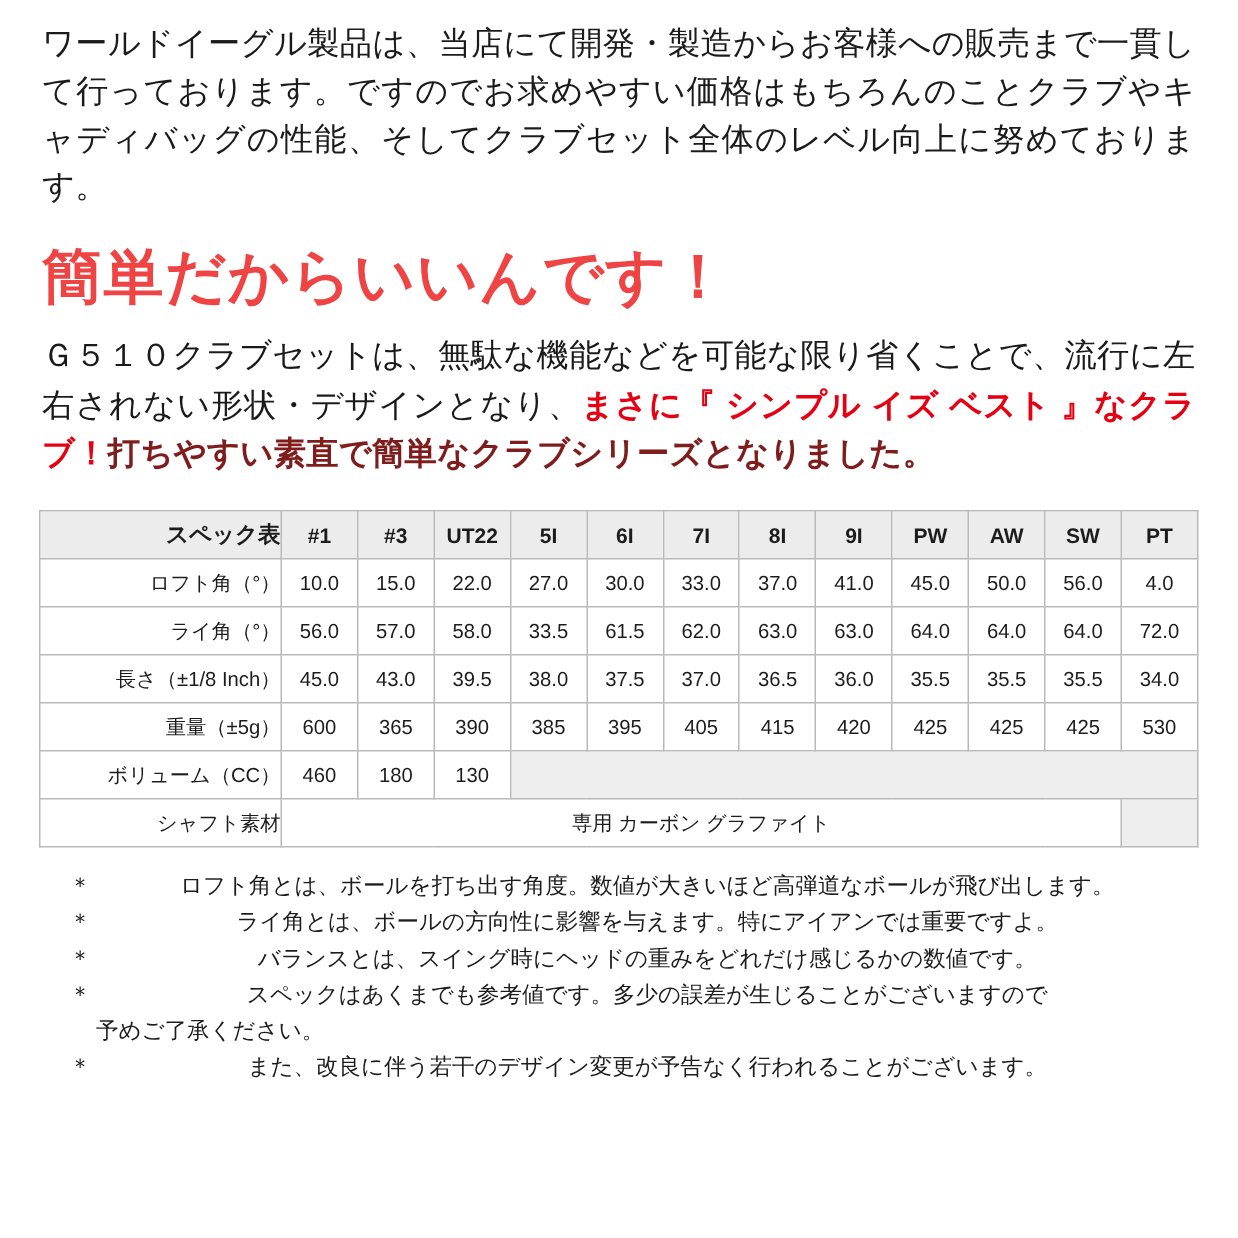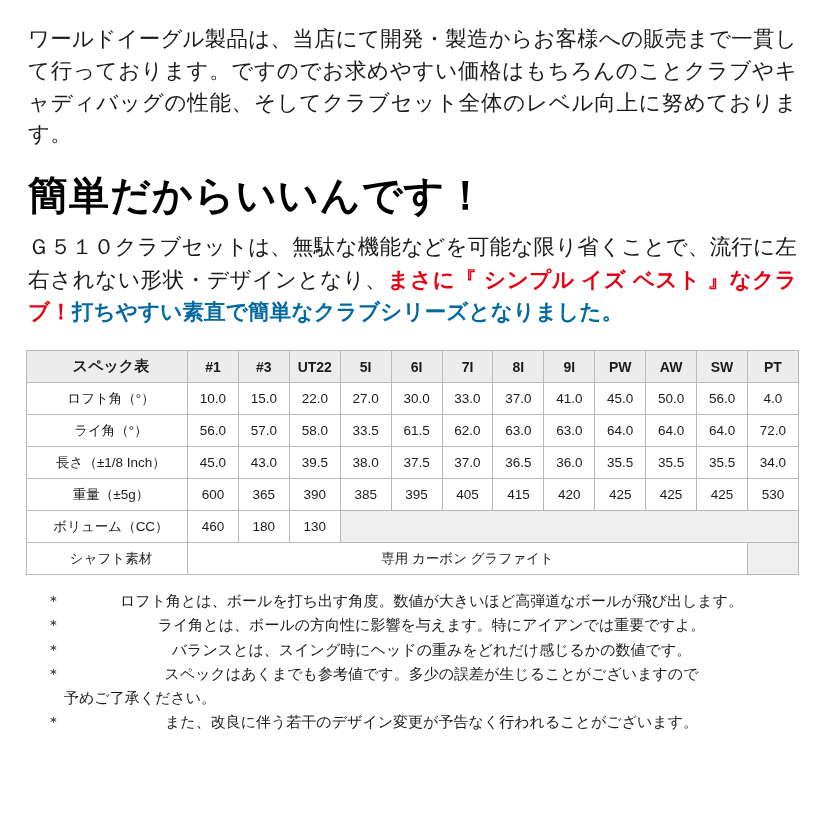--- a/index.html
+++ b/index.html
@@ -11,58 +11,58 @@
     height: 825px;
     background: #ffffff;
     font-family: "Liberation Sans", sans-serif;
     color: #1a1a1a;
     overflow: hidden;
   }
   .page {
     width: 825px;
     height: 825px;
     box-sizing: border-box;
-    padding: 18px 22px 0 22px;
+    padding: 8px 22px 0 22px;
     position: relative;
   }
 
   
   .intro {
     font-size: 21.5px;
     line-height: 1.48;
     letter-spacing: 0.2px;
     color: #1b1b1b;
     text-align: justify;
     margin: 6px 6px 0 6px;
   }
 
   
   .headline {
-    color: #000000;
+    color: #ef4444;
     font-weight: bold;
     font-size: 40px;
     line-height: 1.1;
     letter-spacing: 1px;
     margin: 22px 0 14px 6px;
   }
 
   
   .para2 {
     font-size: 21.5px;
     line-height: 1.5;
     letter-spacing: 0.2px;
     text-align: justify;
     margin: 0 6px 0 6px;
   }
   .para2 .red {
     color: #e60012;
     font-weight: bold;
   }
   .para2 .blackbold {
-    color: #0369a1;
+    color: #7f1d1d;
     font-weight: bold;
   }
 
   
   .spec-wrap {
     margin: 22px 4px 0 4px;
   }
   table.spec {
     border-collapse: collapse;
     width: 100%;
@@ -74,21 +74,21 @@
     height: 31px;
     text-align: center;
     vertical-align: middle;
     color: #1c1c1c;
     font-weight: normal;
     padding: 0;
     overflow: hidden;
     white-space: nowrap;
   }
   table.spec th.rowhead, table.spec td.rowhead {
-    text-align: center;
+    text-align: right;
     padding-left: 8px;
     width: 152px;
     font-size: 13.5px;
   }
   table.spec thead th {
     background: #ececec;
     font-weight: bold;
     font-size: 14px;
   }
   table.spec thead th.rowhead {

